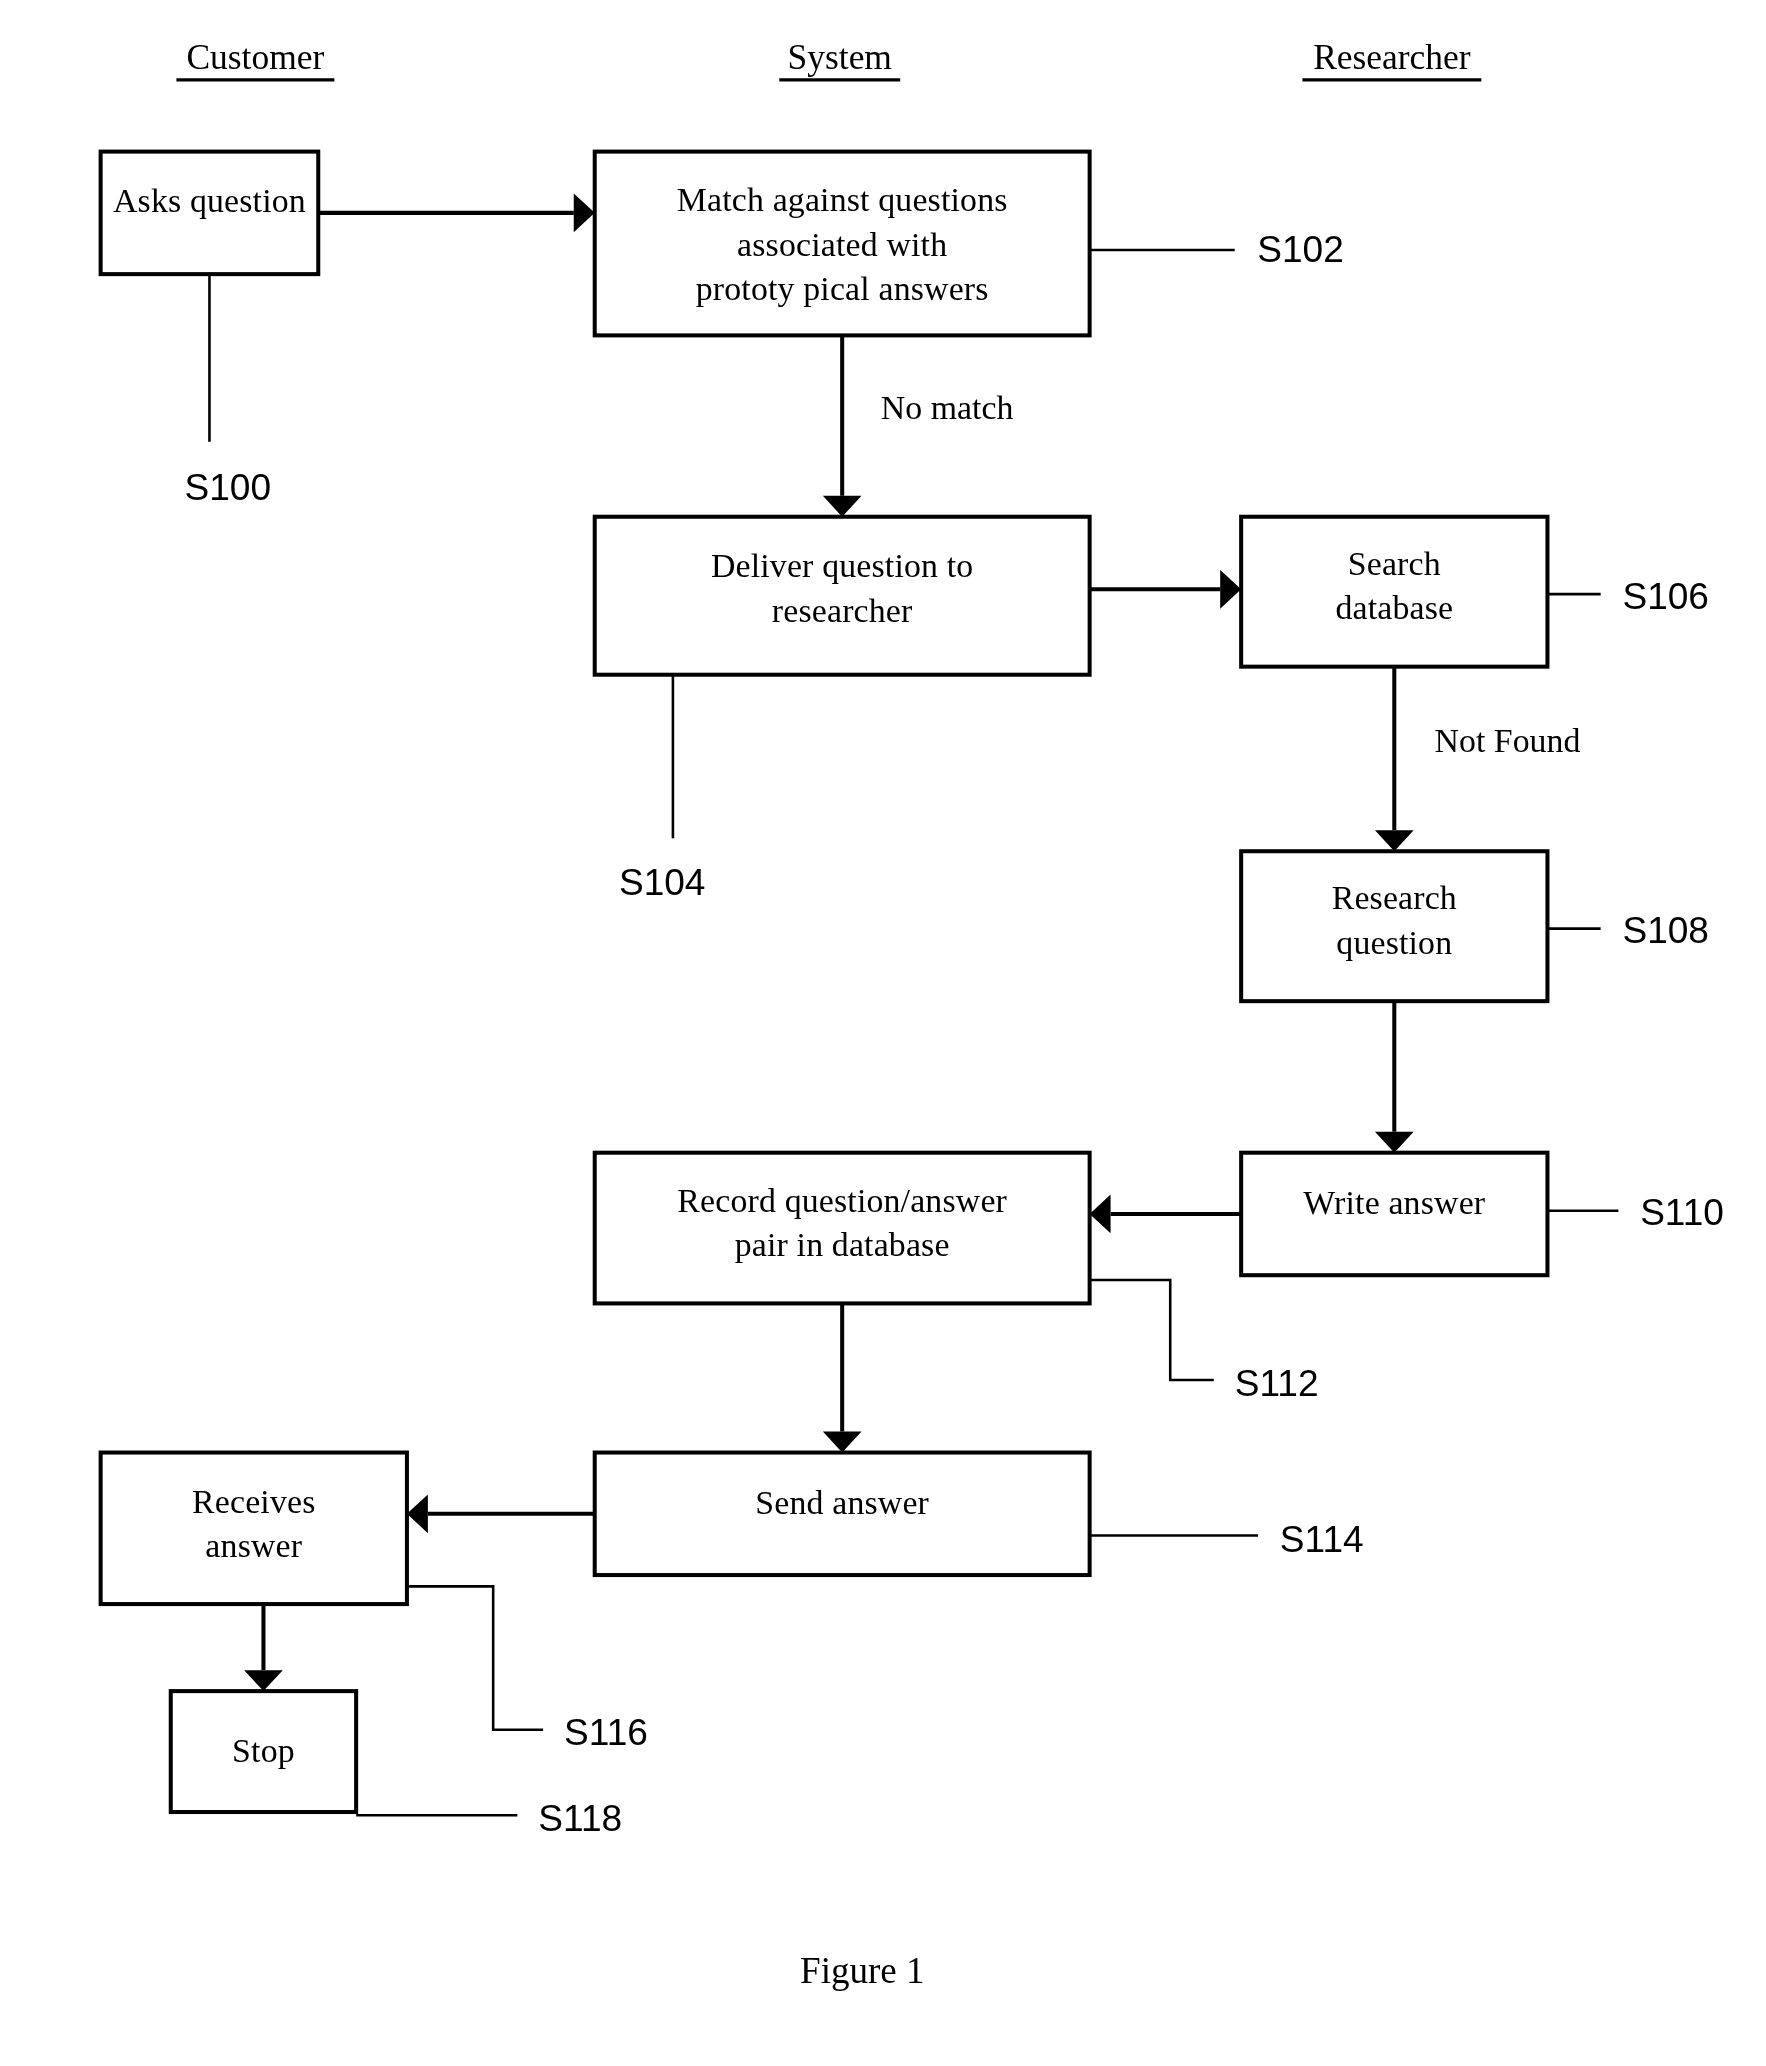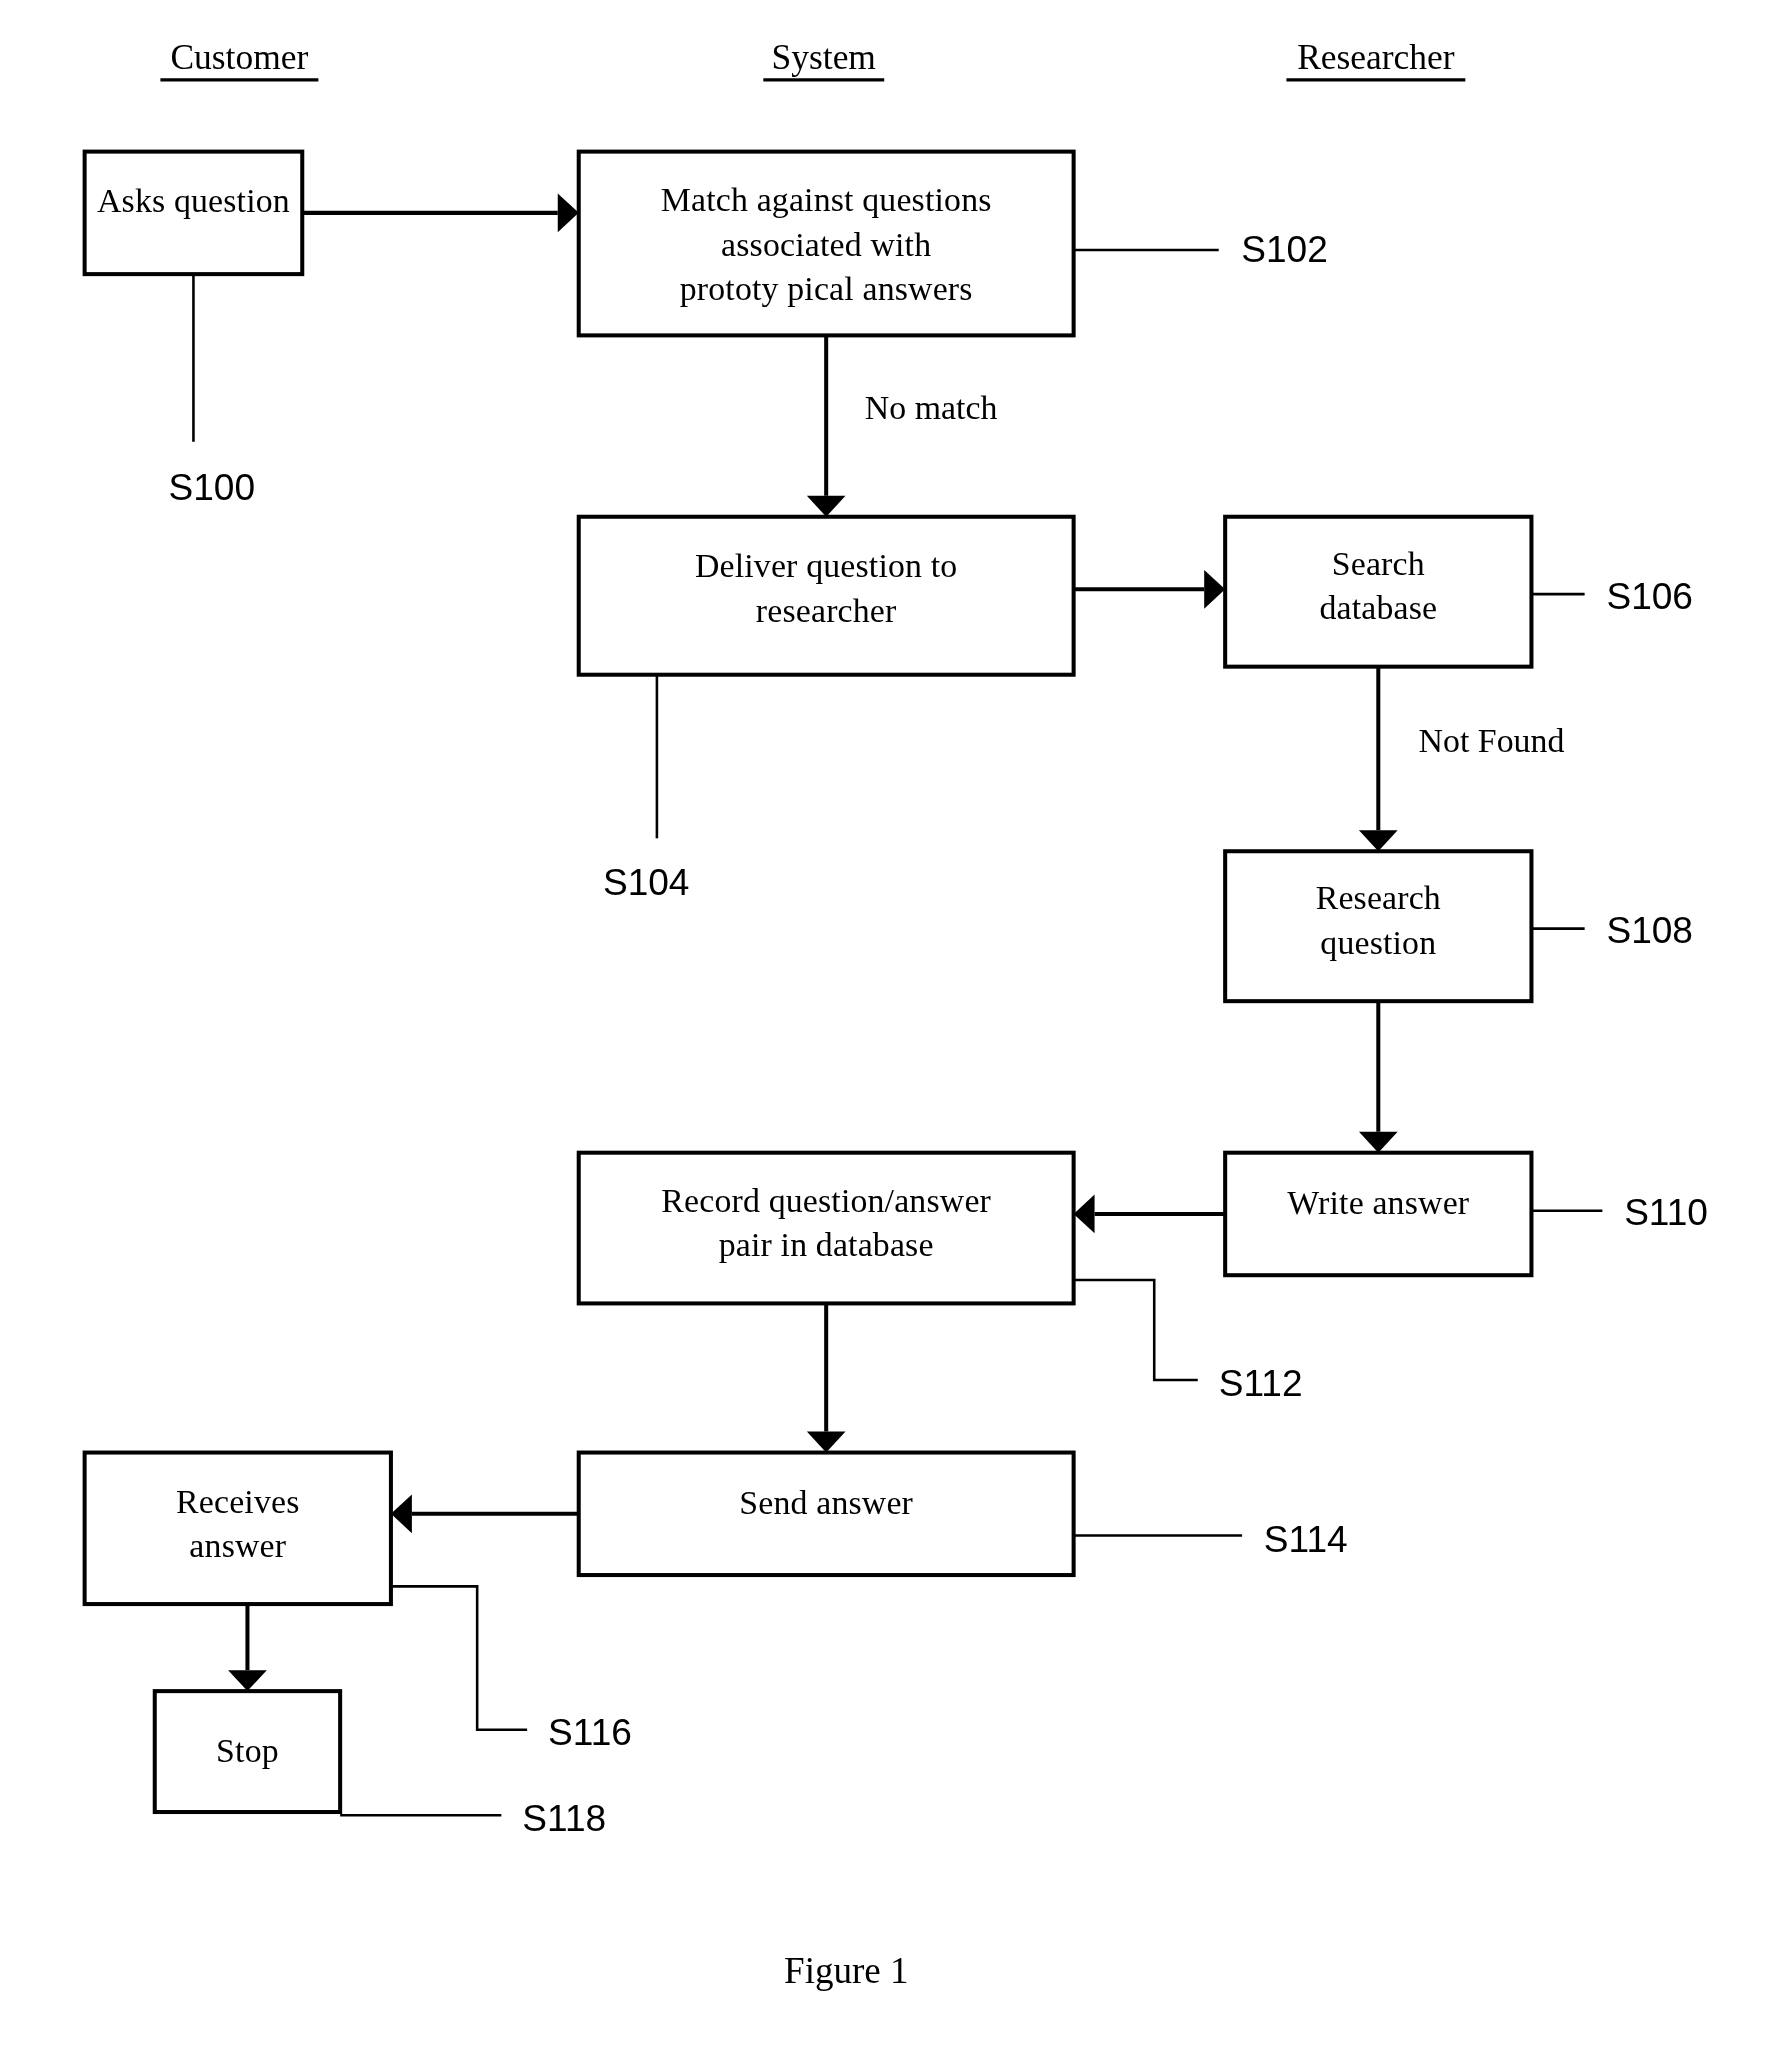--- a/index.html
+++ b/index.html
@@ -12,20 +12,21 @@
     width: 1766px;
     height: 2066px;
     font-family: "Liberation Serif", serif;
     color: #000000;
     overflow: hidden;
   }
   #figure-root {
     position: relative;
     width: 1602px;
     height: 2066px;
+    margin-left: 16px;
   }
   svg#flow {
     position: absolute;
     left: 0;
     top: 0;
     width: 1766px;
     height: 2066px;
     display: block;
   }
   .box-rect {

